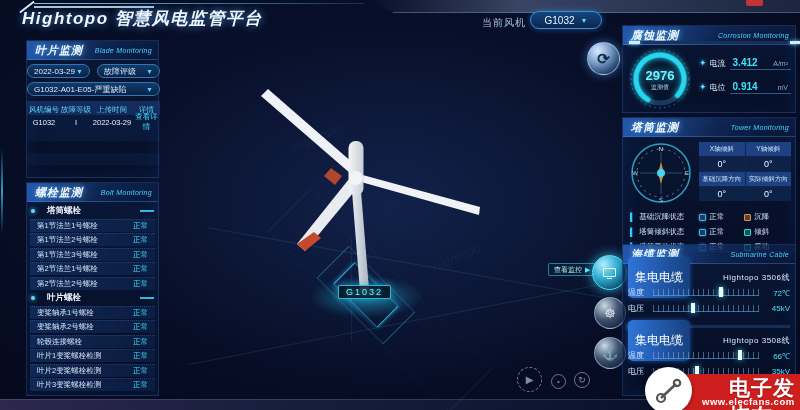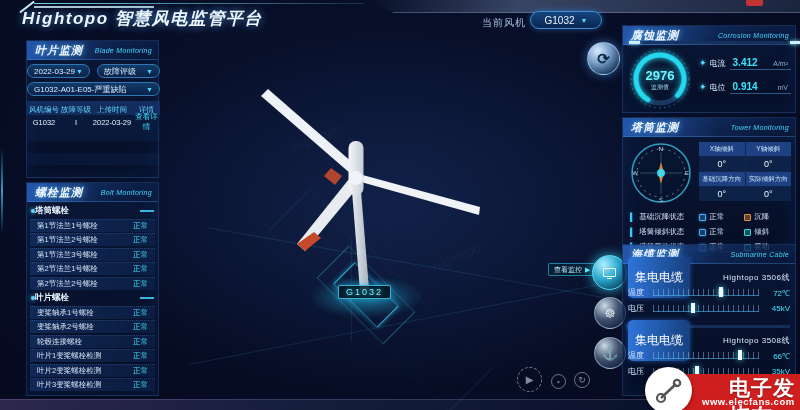--- a/index.html
+++ b/index.html
@@ -54,21 +54,21 @@
   .tbl-head { display:flex; height:14px; align-items:flex-end; background:rgba(24,56,112,.7);
     font-size:7.5px; color:#5fd8ff; }
   .tbl-row { display:flex; height:14px; align-items:center; background:rgba(14,36,78,.45);
     font-size:7.5px; color:#e8f3ff; }
   .tc1{width:34px;text-align:center;} .tc2{width:30px;text-align:center;}
   .tc3{width:42px;text-align:center;} .tc4{width:27px;text-align:center;}
   .link { color:#3fe3ff; }
   .stripe { height:12px; } .stripe.odd { background:rgba(16,42,88,.3); }
 
   
-  .sec-head { display:flex; align-items:center; gap:0; height:13px; padding:0 4px;
+  .sec-head { display:flex; align-items:center; gap:12px; height:13px; padding:0 4px;
     font-size:8.5px; font-weight:bold; color:#eaf4ff; }
   .sec-dot { width:4px; height:4px; border-radius:50%; background:#5fd8ff; box-shadow:0 0 4px #5fd8ff; }
   .sec-line { margin-left:auto; width:14px; height:2px; background:#3fd2ff; opacity:.85; }
   .bolt-row { display:flex; align-items:center; justify-content:space-between; height:13px;
     margin:1.5px 0; padding:0 7px; background:linear-gradient(90deg, rgba(22,54,110,.62), rgba(16,40,86,.45));
     border-top:1px dotted rgba(90,170,255,.25); font-size:7.5px; color:#d6e6f8; }
   .ok { color:#3fe3ff; }
 
   
   .gauge-num { font-size:13px; font-weight:bold; color:#6df4ff; text-shadow:0 0 7px rgba(60,230,255,.8); }

